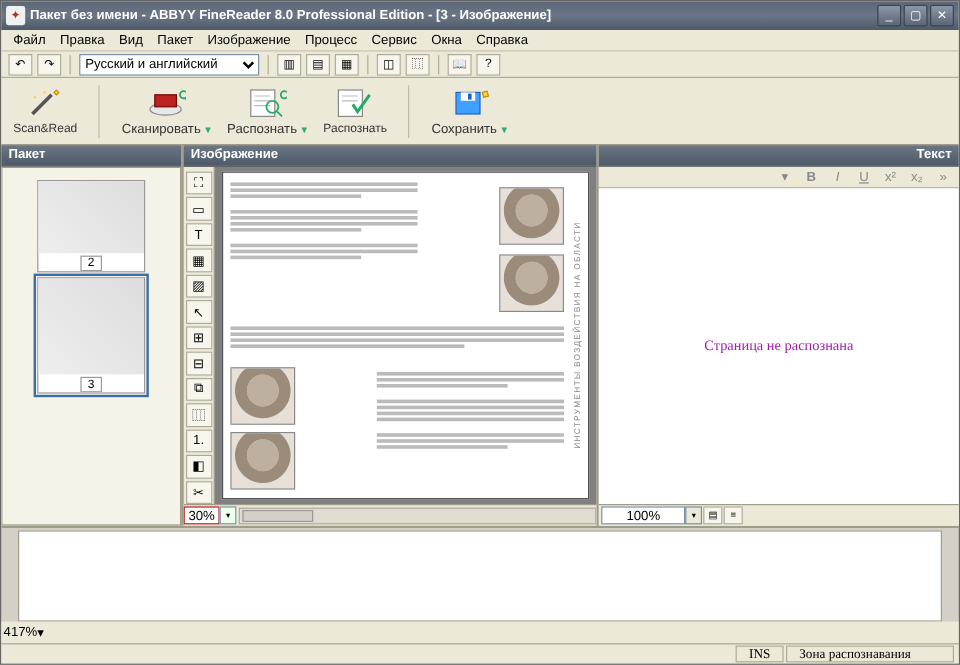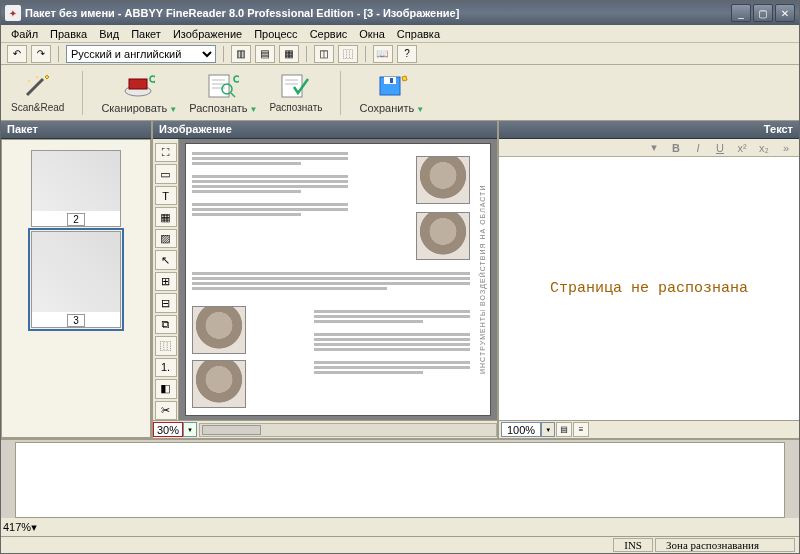--- a/index.html
+++ b/index.html
@@ -43,23 +43,23 @@
 .page .photo { position:absolute; width:54px; height:48px; background:radial-gradient(circle at 50% 40%, #beb0a0 35%, #9b8b7a 36% 60%, #e6e0d8 62%); border:1px solid #888; }
 .zoombar { height:18px; background:#ece9d8; border-top:1px solid #a09c8a; display:flex; align-items:center; }
 .zoombar .zlabel { border:1px solid #b91c1c; background:#fff; padding:0 3px; height:15px; display:flex; align-items:center; margin-left:0; }
 .zoombar .zdd { width:14px; height:15px; border:1px solid #7b8fa6; background:#efe; font-size:7px; display:flex; align-items:center; justify-content:center; cursor:pointer; }
 .zoombar .scroll-h { flex:1; height:14px; background:#e0ddd0; border:1px solid #b0ac9a; margin-left:2px; position:relative; }
 .zoombar .scroll-h .thumb-h { position:absolute; left:2px; top:1px; bottom:1px; width:20%; background:#d4d0c8; border:1px solid #999; }
 .txt-area { flex:1; background:#fff; position:relative; overflow:hidden; display:flex; flex-direction:column; }
 .txt-tools { height:18px; background:#ece9d8; border-bottom:1px solid #b0ac9a; display:flex; align-items:center; justify-content:flex-end; padding:0 4px; gap:4px; }
 .txt-tools .tt { width:18px; height:14px; display:flex; align-items:center; justify-content:center; font-size:11px; color:#888; cursor:pointer; }
 .txt-body { flex:1; display:flex; align-items:center; justify-content:center; background:#fff; }
-.txt-body .msg { color:#a16207; font-family:Liberation Mono, monospace; font-size:15px; }
+.txt-body .msg { color:#a21caf; font-family:Liberation Serif, serif; font-size:12px; }
 .txt-zoom { height:18px; background:#ece9d8; border-top:1px solid #a09c8a; display:flex; align-items:center; }
-.txt-zoom .zlabel { border:1px solid #7b8fa6; background:#fff; padding:0 5px; height:15px; display:flex; align-items:center; margin-left:2px; }
+.txt-zoom .zlabel { border:1px solid #7b8fa6; background:#fff; padding:0 20px; height:15px; display:flex; align-items:center; margin-left:2px; }
 .txt-zoom .zdd { width:14px; height:15px; border:1px solid #7b8fa6; font-size:7px; display:flex; align-items:center; justify-content:center; }
 .txt-zoom .mode { width:16px; height:15px; border:1px solid #b0ac9a; margin-left:1px; background:#f7f5ec; font-size:8px; display:flex; align-items:center; justify-content:center; cursor:pointer; }
 .bottom-zoom { height:98px; display:flex; flex-direction:column; border-top:2px solid #a09c8a; }
 .bzoom-area { flex:1; background:#fff; border:1px solid #a09c8a; margin:2px 14px 0 14px; }
 .bzoom-bar { height:18px; background:#ece9d8; display:flex; align-items:center; }
 .statusbar { height:17px; background:#ece9d8; border-top:1px solid #a09c8a; display:flex; align-items:center; padding:0 4px; }
 .statusbar .stat-l { flex:1; }
 .statusbar .stat-cell { border:1px solid #b0ac9a; padding:1px 10px; height:14px; display:flex; align-items:center; margin-left:2px;font-family:Liberation Serif, serif; }
 svg { display:block; }
 </style>

